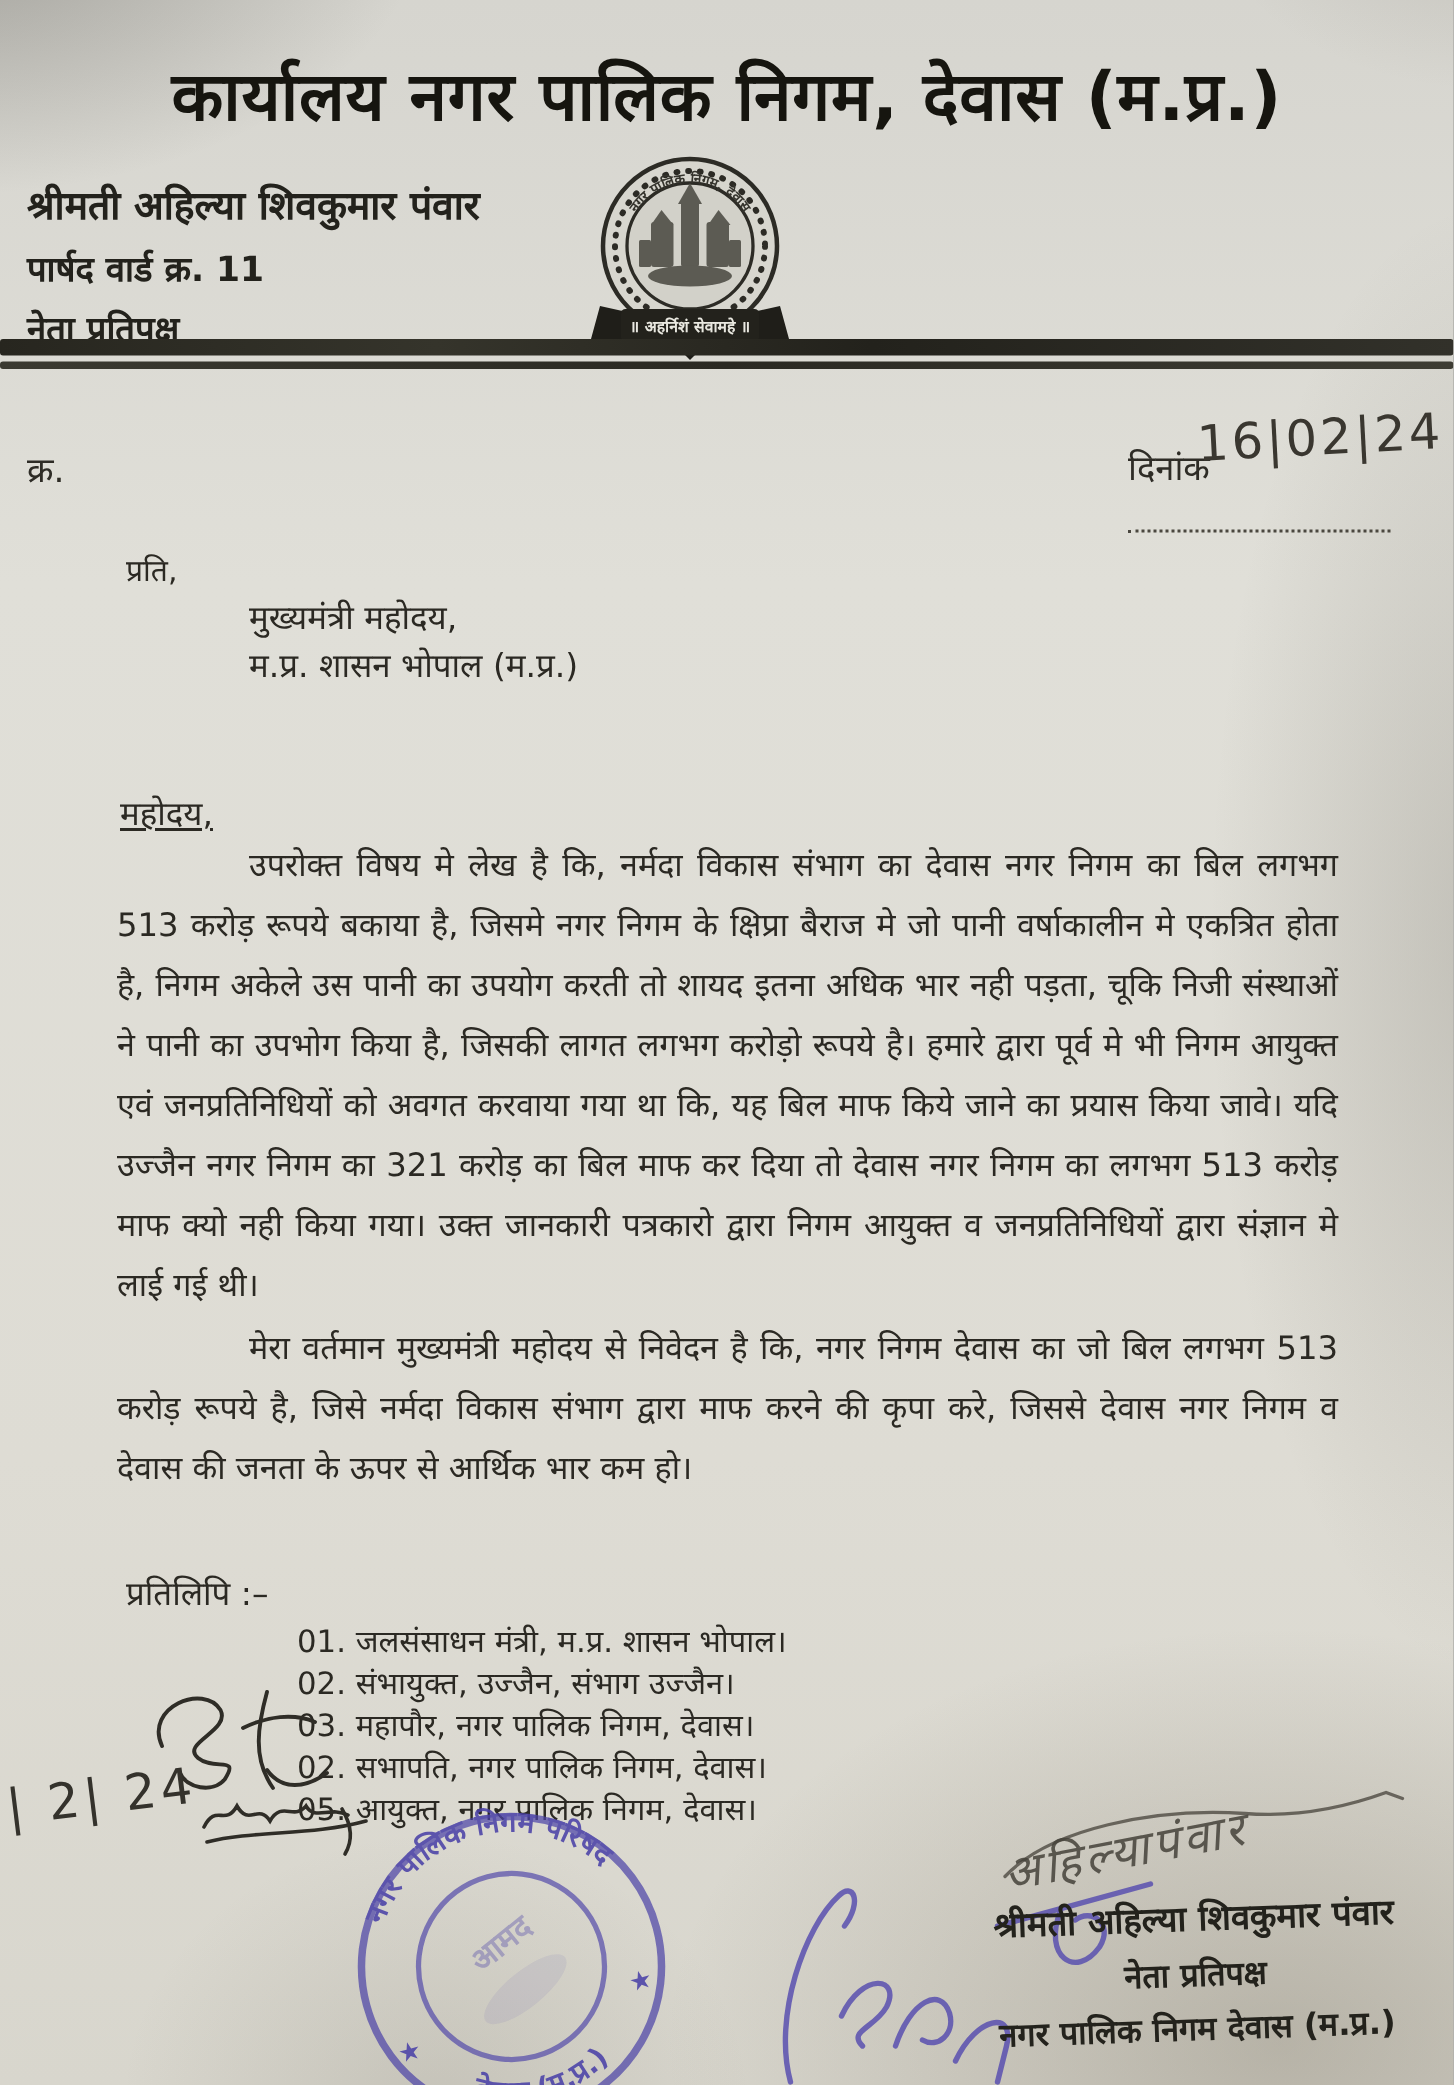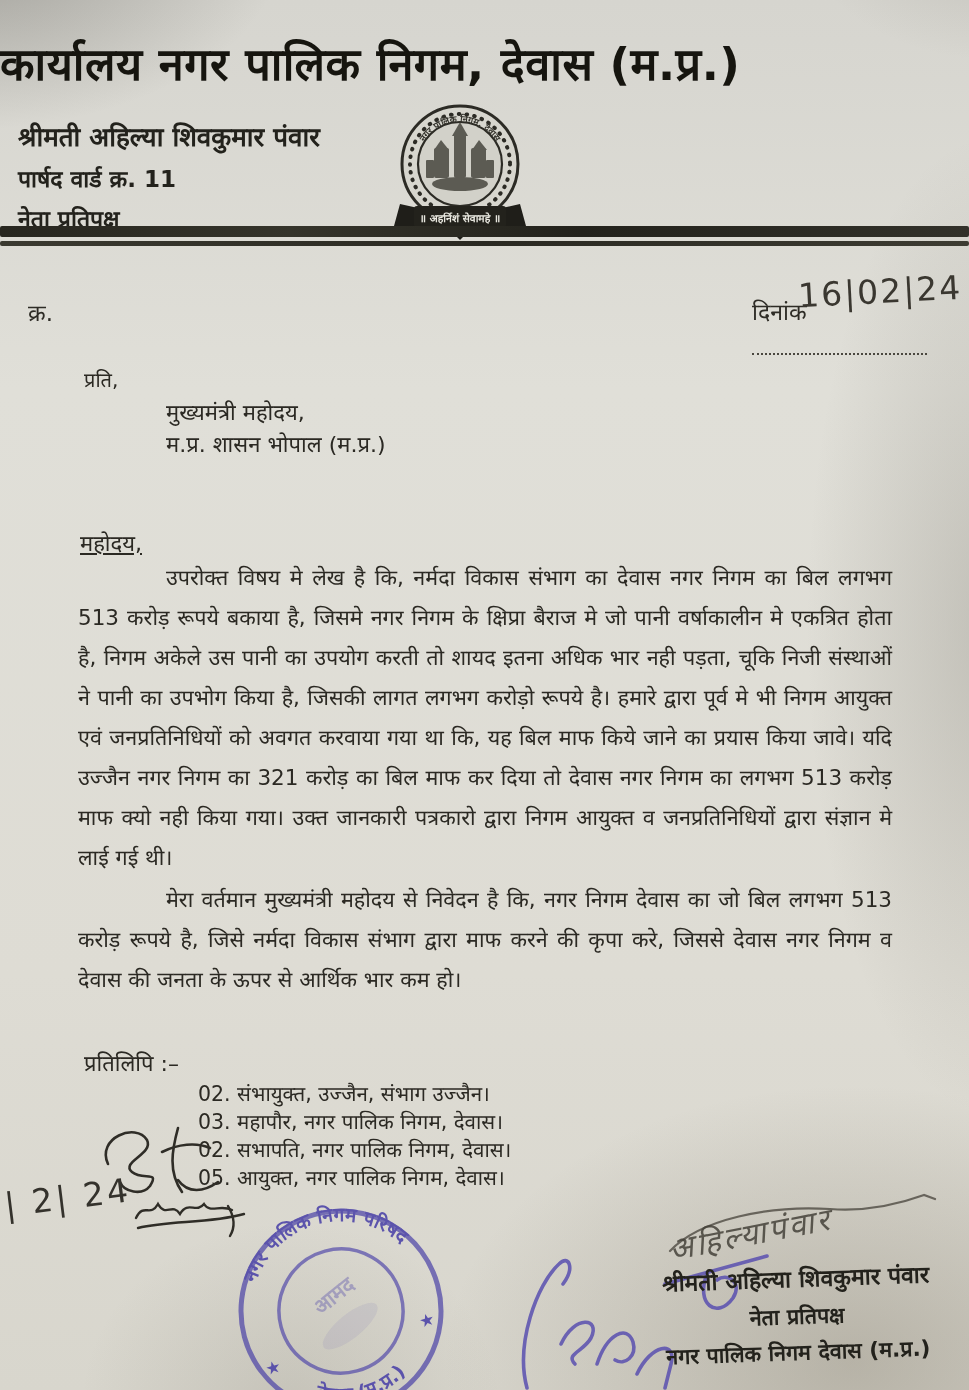--- a/index.html
+++ b/index.html
@@ -14,21 +14,21 @@
     background-image:
       radial-gradient(ellipse 520px 300px at -4% -4%, rgba(70,68,62,0.38), transparent 62%),
       radial-gradient(ellipse 300px 200px at 103% -5%, rgba(120,115,105,0.20), transparent 65%),
       radial-gradient(ellipse 260px 700px at 102% 45%, rgba(90,86,76,0.22), transparent 70%),
       radial-gradient(ellipse 620px 420px at 88% 98%, rgba(105,96,78,0.30), transparent 66%),
       radial-gradient(ellipse 300px 260px at 30% 101%, rgba(100,95,80,0.16), transparent 70%),
       linear-gradient(180deg, #d6d5cf 0%, #e0dfd8 28%, #dedcd4 70%, #d8d6cd 100%);
   }
   .abs { position:absolute; }
   .title {
-    width:100%; 
+    width:100%; text-align:center;
     font-size:45px; font-weight:bold; color:#16150f;
     white-space:nowrap; letter-spacing:0.5px;
   }
   .hblock { font-weight:bold; color:#23221c; }
   .hname { font-size:26px; }
   .hline { font-size:23px; margin-top:8px; }
   .contact { font-size:22px; font-weight:bold; color:#23221c; line-height:37px; }
   .divider-band { left:0; width:969px; }
   .band1 { height:11px; background:linear-gradient(90deg,#27261f,#35342b 30%,#23221c 60%,#32312a); border-radius:2px; }
   .band2 { height:5px; margin-top:4px; background:linear-gradient(90deg,#3b3a31,#2a2922 50%,#3d3c33); border-radius:2px; }
@@ -97,39 +97,40 @@
       <text x="82" y="121.5" font-size="10.5" font-weight="bold" fill="#e9e8e0" text-anchor="middle">॥ अहर्निशं सेवामहे ॥</text>
     </g>
   </svg>
 
 
   <div class="abs divider-band" style="top:226px;">
     <div class="band1"></div>
     <div class="band2"></div>
   </div>
 
-  <div class="abs small-label" style="top:296px; left:28px;">क्र.</div>
+  <div class="abs small-label" style="top:296px; left:18px;">क्र.</div>
 
   <div class="abs date-row" style="top:295px; left:752px;">
     <span>दिनांक</span><span class="dotline"></span>
   </div>
   <div class="abs hand" style="top:272px; left:798px;">16|02|24</div>
 
   <div class="abs bodytext" style="top:360px; left:84px; font-size:20px;text-align:center;">प्रति,</div>
   <div class="abs bodytext" style="top:425px; left:166px; font-size:22px;">म.प्र. शासन भोपाल (म.प्र.)</div>
   <div class="abs bodytext" style="top:393px; left:166px; font-size:22px;">मुख्यमंत्री महोदय,</div>
 
 
   <div class="abs bodytext" style="top:524px; left:80px; font-size:22px;text-decoration:underline;">महोदय,</div>
 
   <div class="abs bodytext para" style="top:558px; left:78px; width:814px;">उपरोक्त विषय मे लेख है कि, नर्मदा विकास संभाग का देवास नगर निगम का बिल लगभग 513 करोड़ रूपये बकाया है, जिसमे नगर निगम के क्षिप्रा बैराज मे जो पानी वर्षाकालीन मे एकत्रित होता है, निगम अकेले उस पानी का उपयोग करती तो शायद इतना अधिक भार नही पड़ता, चूकि निजी संस्थाओं ने पानी का उपभोग किया है, जिसकी लागत लगभग करोड़ो रूपये है। हमारे द्वारा पूर्व मे भी निगम आयुक्त एवं जनप्रतिनिधियों को अवगत करवाया गया था कि, यह बिल माफ किये जाने का प्रयास किया जावे। यदि उज्जैन नगर निगम का 321 करोड़ का बिल माफ कर दिया तो देवास नगर निगम का लगभग 513 करोड़ माफ क्यो नही किया गया। उक्त जानकारी पत्रकारो द्वारा निगम आयुक्त व जनप्रतिनिधियों द्वारा संज्ञान मे लाई गई थी।</div>
   <div class="abs bodytext para" style="top:880px; left:78px; width:814px;">मेरा वर्तमान मुख्यमंत्री महोदय से निवेदन है कि, नगर निगम देवास का जो बिल लगभग 513 करोड़ रूपये है, जिसे नर्मदा विकास संभाग द्वारा माफ करने की कृपा करे, जिससे देवास नगर निगम व देवास की जनता के ऊपर से आर्थिक भार कम हो।</div>
 
   <div class="abs bodytext" style="top:1044px; left:84px; font-size:22px;">प्रतिलिपि :–</div>
   <div class="abs" style="top:1080px; left:198px;">
+    <div class="copies-item">01. जलसंसाधन मंत्री, म.प्र. शासन भोपाल।</div>
     <div class="copies-item">02. संभायुक्त, उज्जैन, संभाग उज्जैन।</div>
     <div class="copies-item">03. महापौर, नगर पालिक निगम, देवास।</div>
     <div class="copies-item">02. सभापति, नगर पालिक निगम, देवास।</div>
     <div class="copies-item">05. आयुक्त, नगर पालिक निगम, देवास।</div>
   </div>
 
   <svg class="abs" style="top:1122px; left:90px;" width="135" height="80" viewBox="0 0 135 80">
     <g fill="none" stroke="#2f2d27" stroke-width="2.6" stroke-linecap="round">
       <path d="M 18,42 C 6,16 46,0 57,18 C 64,32 30,40 42,50 C 53,59 70,48 60,64 C 52,74 34,70 30,60"></path>
       <path d="M 88,6 C 82,28 78,50 92,70"></path>

